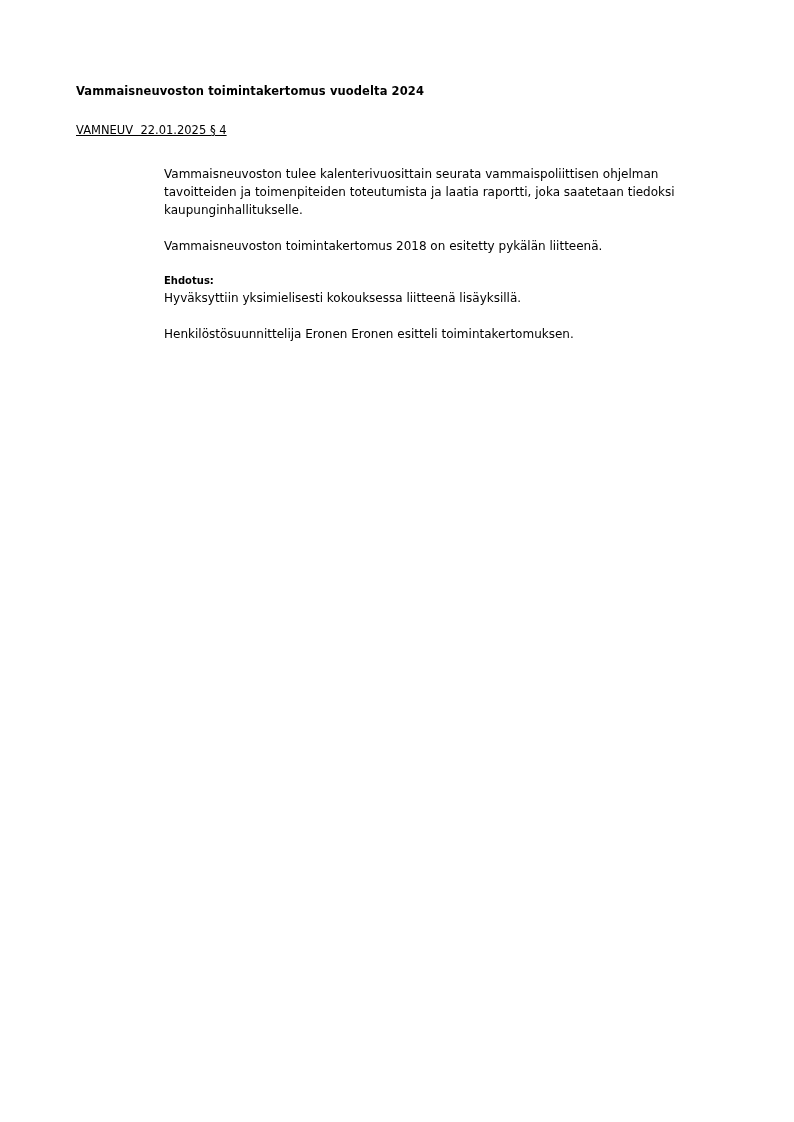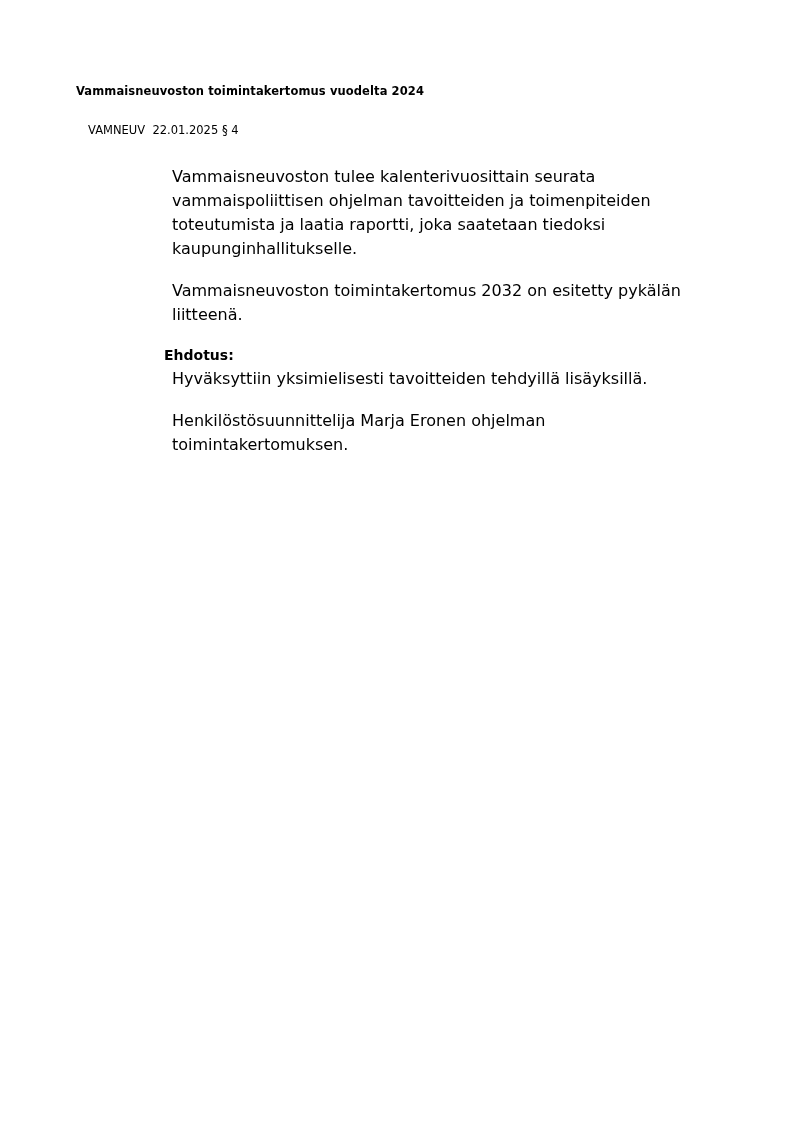--- a/index.html
+++ b/index.html
@@ -25,60 +25,61 @@
   .doc-title {
     font-size: 11.5px;
     font-weight: bold;
     letter-spacing: 0.1px;
     margin: 0 0 22px 0;
     line-height: 1.35;
   }
   .meta-block {
     font-size: 11.5px;
     line-height: 1.55;
-    margin: 0 0 26px 12px;
+    margin: 0 0 26px 0;
+    text-decoration: underline;
   }
   .meta-line {
     display: block;
     white-space: pre;
   }
   .body-block {
     margin-left: 88px;
     max-width: 545px;
   }
   .para {
-    font-size: 16px;
+    font-size: 12px;
     line-height: 1.5;
-    margin: 0 0 18px 8px;
+    margin: 0 0 18px 0;
     text-align: left;
   }
   .heading {
-    font-size: 14px;
+    font-size: 10px;
     font-weight: bold;
     line-height: 1.5;
     margin: 0 0 1px 0;
   }
 </style>
 </head>
 <body>
 
 <div class="page">
 
   <h1 class="doc-title">Vammaisneuvoston toimintakertomus vuodelta 2024</h1>
 
   <div class="meta-block">
     <span class="meta-line">VAMNEUV  22.01.2025 § 4</span>
   </div>
 
   <div class="body-block">
 
     <p class="para">Vammaisneuvoston tulee kalenterivuosittain  seurata vammaispoliittisen ohjelman tavoitteiden  ja toimenpiteiden  toteutumista ja laatia raportti, joka saatetaan tiedoksi kaupunginhallitukselle.</p>
 
-    <p class="para">Vammaisneuvoston toimintakertomus 2032 on esitetty pykälän liitteenä.</p>
+    <p class="para">Vammaisneuvoston toimintakertomus 2018 on esitetty pykälän liitteenä.</p>
 
     <h2 class="heading">Ehdotus:</h2>
 
-    <p class="para">Hyväksyttiin yksimielisesti tavoitteiden tehdyillä lisäyksillä.</p>
+    <p class="para">Hyväksyttiin yksimielisesti kokouksessa liitteenä lisäyksillä.</p>
 
-    <p class="para">Henkilöstösuunnittelija  Marja Eronen ohjelman toimintakertomuksen.</p>
+    <p class="para">Henkilöstösuunnittelija  Eronen Eronen esitteli toimintakertomuksen.</p>
 
   </div>
 </div>
 
 </body></html>

